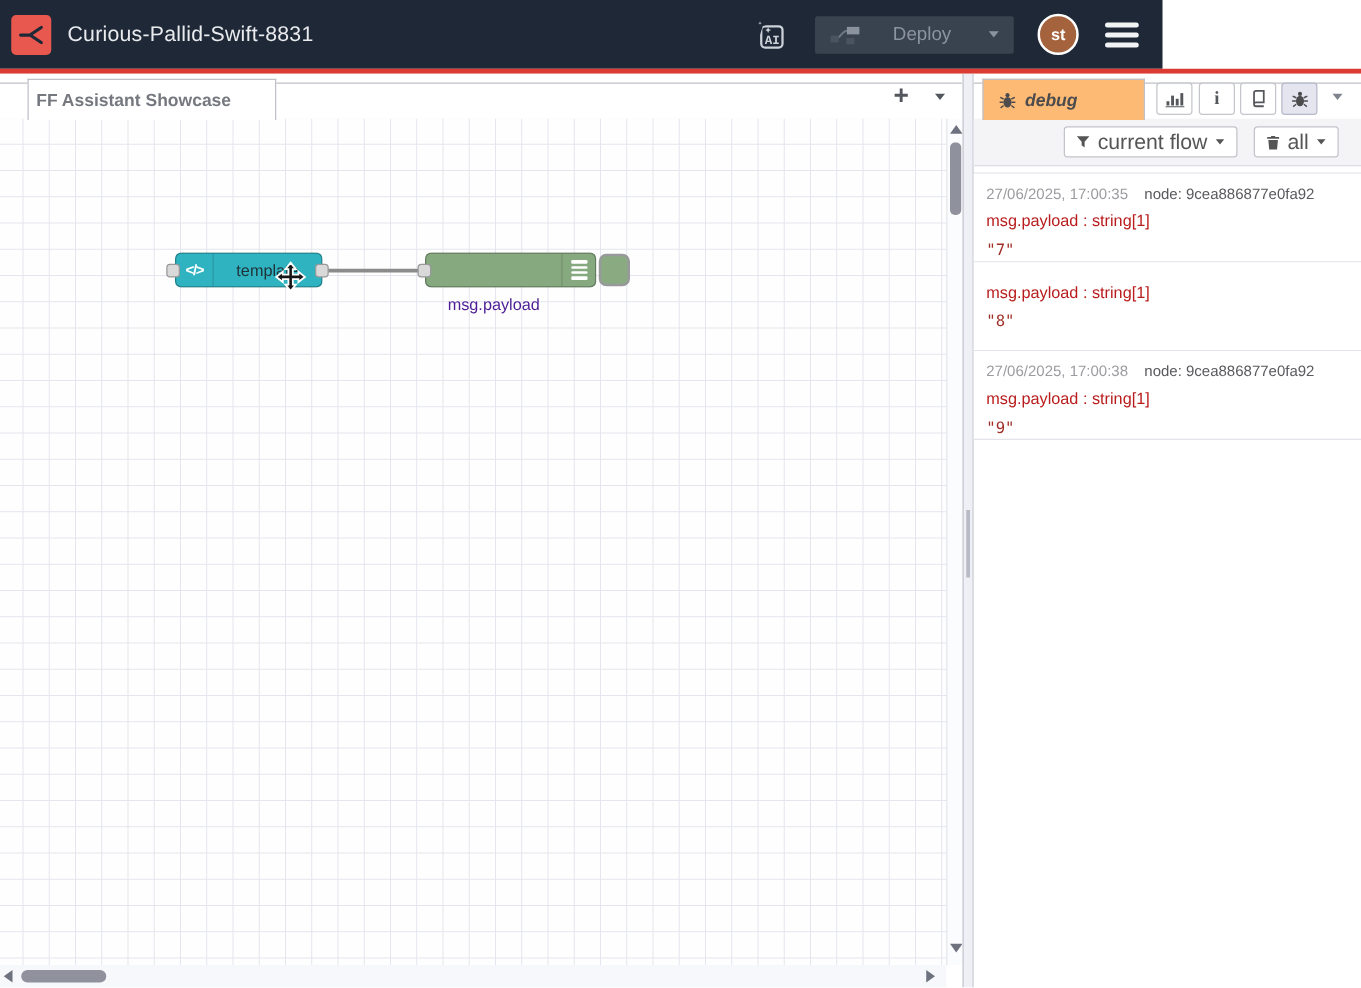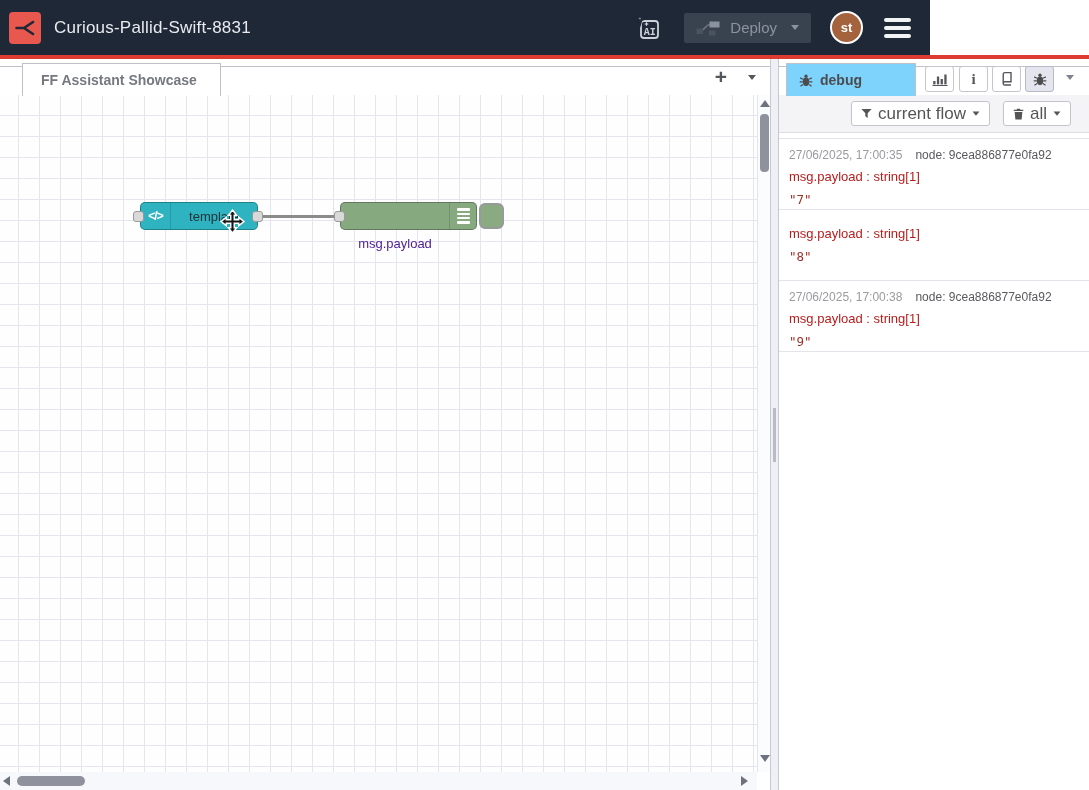--- a/index.html
+++ b/index.html
@@ -9,36 +9,36 @@
   
   #header { position:absolute; left:0; top:0; width:930px; height:55px; background:#1e2837;
             display:flex; align-items:center; }
   #redline { position:absolute; left:0; top:55px; width:1089px; height:4px; background:#dc3b32; }
   .logo { width:32px; height:32px; border-radius:4px; background:#e9584f; margin-left:9px;
           display:flex; align-items:center; justify-content:center; flex:none; }
   .app-title { margin-left:13px; color:#e9ebee; font-size:17px; letter-spacing:.2px; }
   .header-right { margin-left:auto; display:flex; align-items:center; gap:19px; margin-right:17px; }
   .ai-btn { width:32px; height:34px; display:flex; align-items:center; justify-content:center; cursor:pointer;font-family:Liberation Mono, monospace; }
   .deploy-btn { height:30px; background:#39434f; border-radius:2px; display:flex; align-items:center;
-                padding:0 12px; gap:10px; color:#8b93a0; font-size:15px; cursor:pointer; }
+                padding:0 12px; gap:26px; color:#8b93a0; font-size:15px; cursor:pointer; }
   .deploy-caret { margin-left:4px; }
   .caret { width:0; height:0; border-left:4px solid transparent; border-right:4px solid transparent;
            border-top:5px solid currentColor; display:inline-block; }
   .avatar { width:33px; height:33px; border-radius:50%; background:#a4623d; border:2px solid #fff;
             color:#fff; font-size:13px; font-weight:bold; display:flex; align-items:center; justify-content:center; }
   .menu-btn { display:flex; flex-direction:column; gap:4px; cursor:pointer; padding:4px 2px; }
   .menu-btn span { display:block; width:27px; height:4px; border-radius:2px; background:#f2f3f5; }
 
   
   .tabstrip { position:absolute; top:59px; height:36px; background:#fff; }
   #canvas-strip { left:0; width:770px; }
   .strip-line { position:absolute; top:7px; left:0; right:0; height:1px; background:#bfc1c7; }
   .ws-tab { position:absolute; left:22px; top:4px; width:199px; height:33px; background:#fff;
             border:1px solid #bfc1c7; border-bottom:none; display:flex; align-items:center;
-            padding-left:18px; font-weight:bold; font-size:14px; color:#75797f; z-index:2; cursor:pointer; }
+            padding-left:6px; font-weight:bold; font-size:14px; color:#75797f; z-index:2; cursor:pointer; }
   .plus-btn { position:absolute; left:709px; top:6px; font-size:21px; font-weight:bold; color:#54575d;
               width:24px; text-align:center; cursor:pointer; }
   .strip-caret { position:absolute; left:748px; top:16px; color:#54575d; cursor:pointer; }
 
   
   #canvas { position:absolute; left:0; top:95px; width:757px; height:677px; background-color:#fefefe;
             background-image: linear-gradient(#e4e5ee 1px, transparent 1px),
                               linear-gradient(90deg, #e4e5ee 1px, transparent 1px);
             background-size:21px 21px; background-position:18px 20px; }
   .node { position:absolute; height:28px; border-radius:5px; border:1px solid rgba(0,0,0,.28);
@@ -76,23 +76,23 @@
   .arr-right { position:absolute; right:9px; top:4px; width:0; height:0;
             border-top:5px solid transparent; border-bottom:5px solid transparent; border-left:7px solid #6e727e; }
 
   
   #splitter { position:absolute; left:770px; top:59px; width:9px; height:731px; background:#eef0f6;
               border-left:1px solid #c6c8d0; border-right:1px solid #c6c8d0; cursor:col-resize; }
   #splitter .handle { position:absolute; left:2px; top:349px; width:3px; height:54px; background:#b8bbc5; }
 
   
   #sidebar { position:absolute; left:779px; top:59px; width:310px; height:731px; background:#fff; }
-  .side-tab { position:absolute; left:7px; top:4px; width:130px; height:33px; background:#7dd3fc;
+  .side-tab { position:absolute; left:7px; top:4px; width:130px; height:33px; background:#fdba74;
               border:1px solid #bfc1c7; border-bottom:none; display:flex; align-items:center; gap:7px;
-              padding-left:12px; font-weight:bold; font-size:14px; color:#4c4c4e; z-index:2; cursor:pointer; }
+              padding-left:12px; font-weight:bold; font-size:14px; color:#4c4c4e; z-index:2; cursor:pointer;font-style:italic; }
   .side-btn { position:absolute; top:7px; width:29px; height:26px; background:#fff; border:1px solid #c4c6cc;
               border-radius:3px; display:flex; align-items:center; justify-content:center; color:#55575c;
               cursor:pointer; z-index:2; }
   .side-btn.active { background:#e5e5f0; border-color:#b7b9c9; }
   .side-caret { position:absolute; left:287px; top:16px; color:#7f848e; cursor:pointer; z-index:2; }
   .info-i { font-family:"Liberation Serif",serif; font-weight:bold; font-size:15px; font-style:normal; }
 
   .filter-row { position:absolute; left:0; top:36px; width:310px; height:38px; background:#f4f4f7;
                 border-bottom:1px solid #dcdee3; display:flex; align-items:center; justify-content:flex-end;
                 gap:13px; padding-right:18px; }

